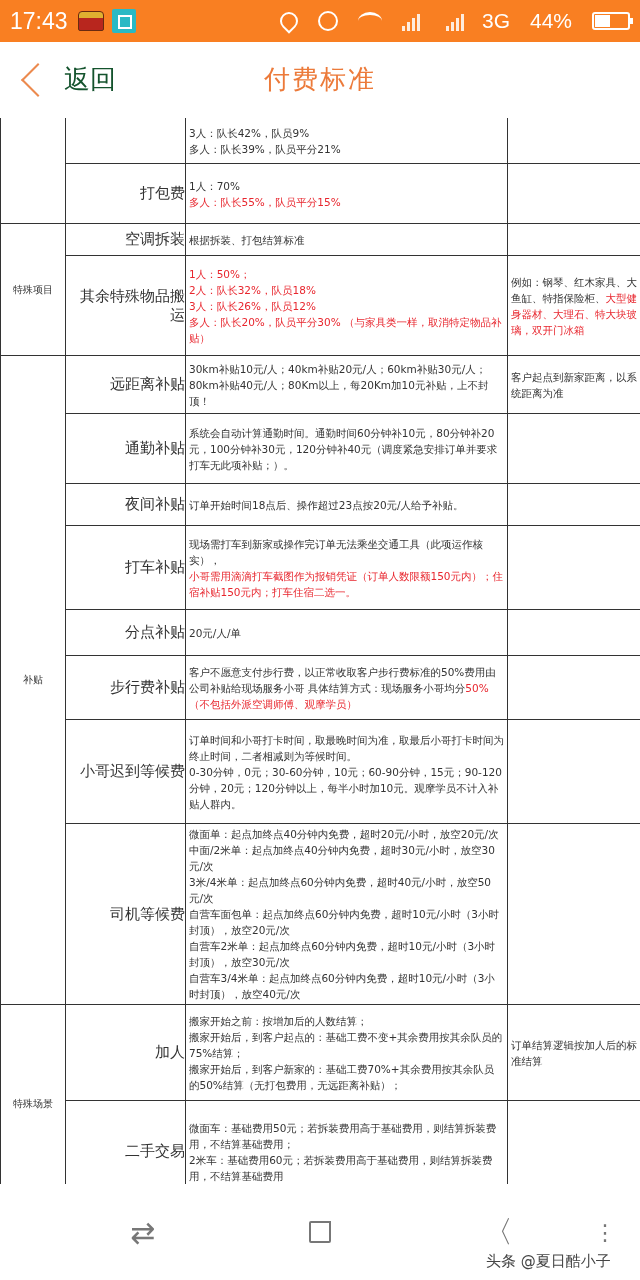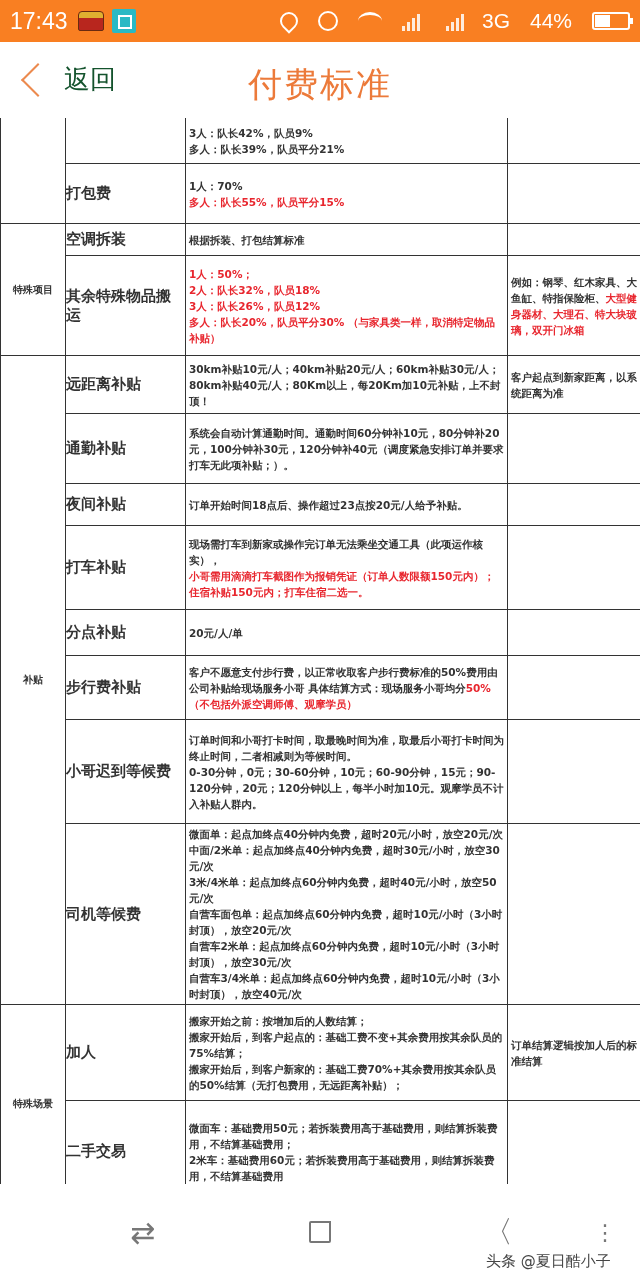--- a/index.html
+++ b/index.html
@@ -19,27 +19,27 @@
   .signal-icon { display: flex; align-items: flex-end; gap: 2px; width: 24px; height: 20px; }
   .signal-icon span { display: block; width: 3px; background: rgba(255,255,255,0.85); }
   .battery-icon { width: 38px; height: 18px; border: 2px solid #fff; border-radius: 3px; position: relative; }
   .battery-icon::before { content: ""; position: absolute; left: 1px; top: 1px; bottom: 1px; width: 44%; background: #fff; }
   .battery-icon::after { content: ""; position: absolute; right: -5px; top: 4px; width: 3px; height: 6px; background: #fff; }
 
   .nav-bar { position: absolute; top: 42px; left: 0; width: 640px; height: 76px; background: #fff; display: flex; align-items: center; }
   .back-button { display: flex; align-items: center; position: absolute; left: 18px; top: 20px; cursor: pointer; }
   .back-chevron { width: 24px; height: 24px; border-left: 2.5px solid #ec8a4e; border-bottom: 2.5px solid #ec8a4e; transform: rotate(45deg); margin-left: 8px; }
   .back-label { color: #14532d; font-size: 26px; margin-left: 14px; }
-  .page-title { position: absolute; left: 0; right: 0; text-align: center; top: 20px; font-size: 34px; color: #ec7a3a; letter-spacing: 2px; pointer-events: none; }
+  .page-title { position: absolute; left: 0; right: 0; text-align: center; top: 20px; font-size: 26px; color: #ec7a3a; letter-spacing: 2px; pointer-events: none; }
 
   .doc { position: absolute; top: 118px; left: 0; width: 640px; height: 1066px; overflow: hidden; background: #fff; }
-  table.fees { border-collapse: collapse; width: 640px; table-layout: fixed; font-family: "DejaVu Sans", sans-serif; position: absolute; top: -1px; font-weight: bold; }
+  table.fees { border-collapse: collapse; width: 640px; table-layout: fixed; font-family: "DejaVu Sans", sans-serif; position: absolute; top: -1px; }
   table.fees td { border: 1.5px solid #333; vertical-align: middle; color: #333; }
   td.cat { width: 65px; text-align: center; font-size: 10px; }
-  td.item { width: 120px; text-align: left; font-size: 15px; }
+  td.item { width: 120px; text-align: right; font-size: 15px; }
   td.desc { width: 322px; font-size: 10.5px; line-height: 16px; padding: 2px 3px; vertical-align: middle; }
   td.note { width: 133px; font-size: 10.5px; line-height: 16px; padding: 2px 3px; }
   .red { color: #e8262e; }
   .line { display: block; }
 
   .bottom-nav { position: absolute; top: 1184px; left: 0; width: 640px; height: 96px; background: #fff; }
   .nav-btn { position: absolute; top: 28px; width: 40px; height: 40px; display: flex; align-items: center; justify-content: center; color: #777; font-size: 30px; cursor: pointer; }
   .switch-icon { left: 123px; }
   .home-icon { left: 300px; }
   .home-icon span { width: 22px; height: 22px; border: 2.5px solid #777; border-radius: 2px; border-top-right-radius: 0; display: block; }

